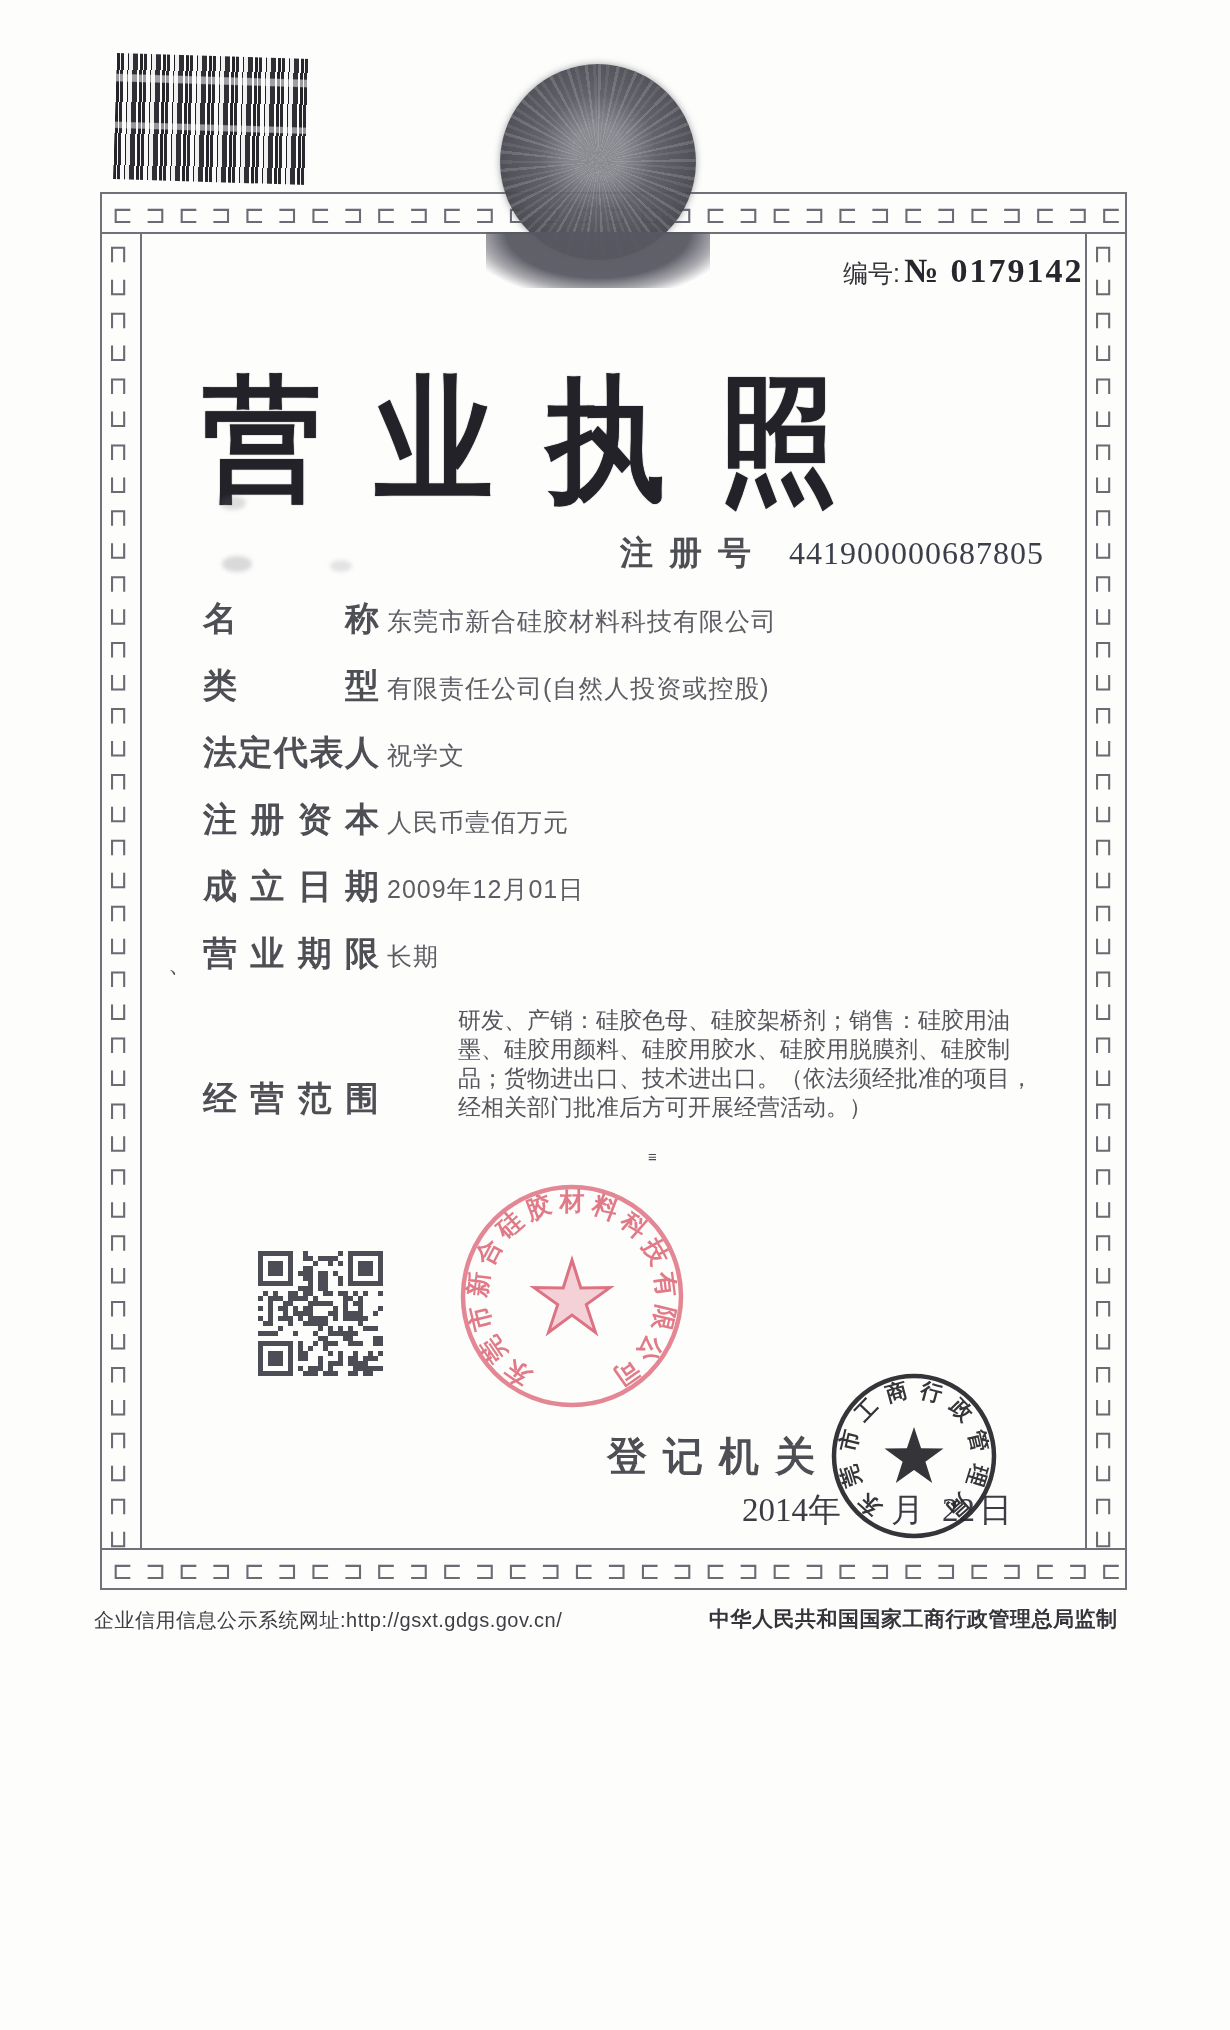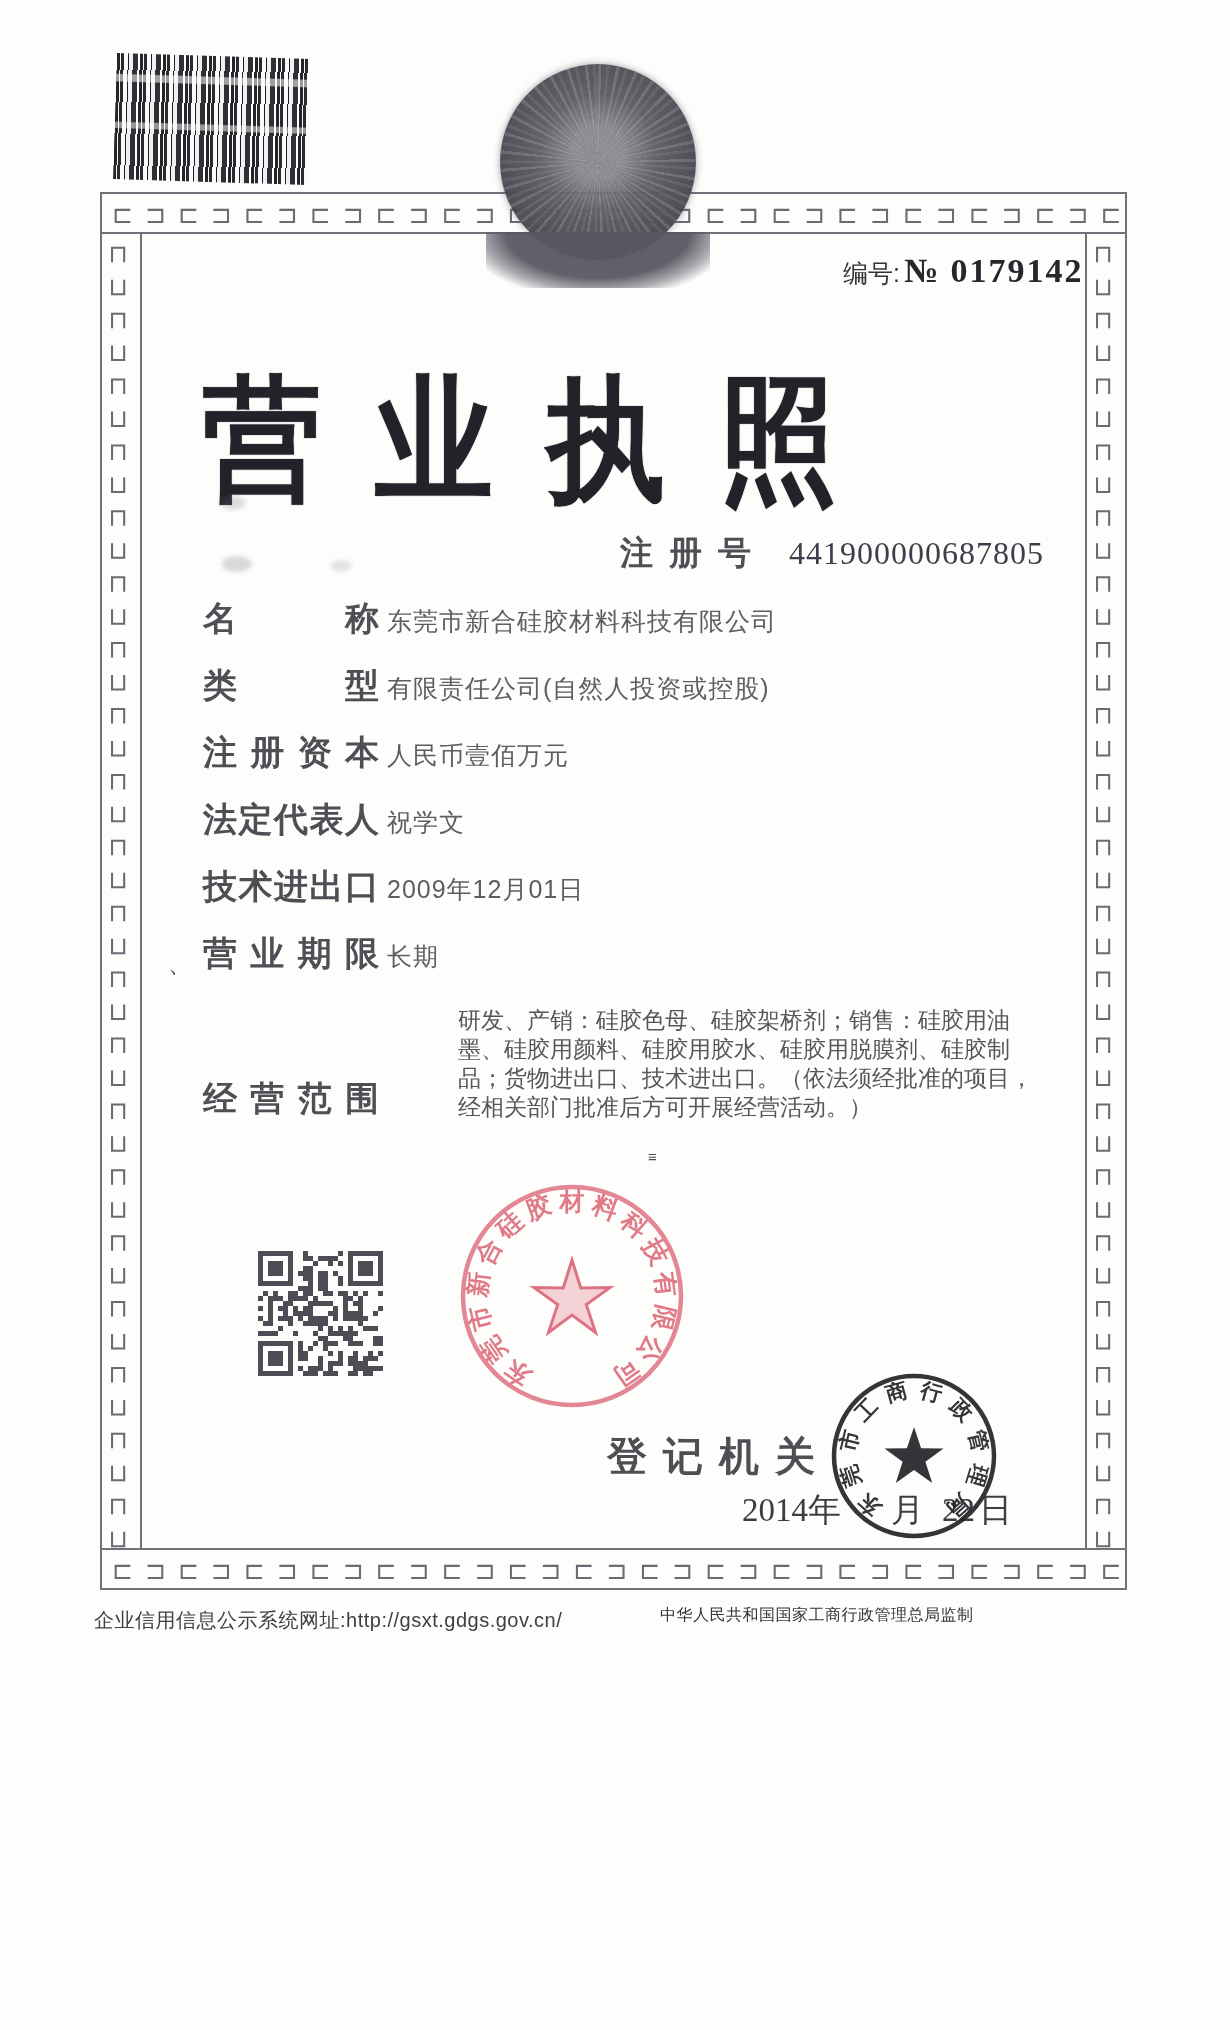--- a/index.html
+++ b/index.html
@@ -125,22 +125,22 @@
   .dateline .num{ font-family:"Liberation Serif", serif; }
   .dl-year{ margin-right:0; } .dl-yu{ margin-right:50px; }
   .dl-mu{ margin-right:18px; } .dl-day{ margin-right:4px; }
 
   
   .footer-left{
     position:absolute; left:94px; top:1607px; z-index:2;
     font-size:20px; color:#3e3e45; letter-spacing:.5px;
   }
   .footer-right{
-    position:absolute; left:660px; top:1605px; z-index:2;
-    font-size:16px; font-weight:400; color:#34343b; letter-spacing:.5px;
+    position:absolute; left:709px; top:1605px; z-index:2;
+    font-size:21px; font-weight:700; color:#34343b; letter-spacing:.5px;
   }
 
   
   .mark-comma{ position:absolute; left:168px; top:948px; font-size:24px; color:#55555c; z-index:2; }
   .mark-scope-end{ position:absolute; left:648px; top:1148px; font-size:15px; color:#4a4a52; z-index:2; letter-spacing:-1px; }
   .smudge{ position:absolute; border-radius:50%; filter:blur(2px); z-index:2; }
   .smudge-1{ left:220px; top:496px; width:26px; height:14px; background:rgba(110,110,120,.22); }
   .smudge-2{ left:222px; top:556px; width:30px; height:16px; background:rgba(110,110,120,.25); }
   .smudge-3{ left:330px; top:560px; width:22px; height:12px; background:rgba(110,110,120,.18); }
 </style>
@@ -177,29 +177,29 @@
   <div class="fields">
     <div class="frow">
       <div class="flabel">名称</div>
       <div class="fvalue">东莞市新合硅胶材料科技有限公司</div>
     </div>
     <div class="frow">
       <div class="flabel">类型</div>
       <div class="fvalue">有限责任公司(自然人投资或控股)</div>
     </div>
     <div class="frow">
+      <div class="flabel">法定代表人</div>
+      <div class="fvalue">祝学文</div>
+    </div>
+    <div class="frow">
       <div class="flabel">注册资本</div>
       <div class="fvalue">人民币壹佰万元</div>
     </div>
     <div class="frow">
-      <div class="flabel">法定代表人</div>
-      <div class="fvalue">祝学文</div>
-    </div>
-    <div class="frow">
-      <div class="flabel">技术进出口</div>
+      <div class="flabel">成立日期</div>
       <div class="fvalue">2009年12月01日</div>
     </div>
     <div class="frow">
       <div class="flabel">营业期限</div>
       <div class="fvalue">长期</div>
     </div>
     <div class="frow frow-scope">
       <div class="flabel">经营范围</div>
       <div class="fvalue scope">研发、产销：硅胶色母、硅胶架桥剂；销售：硅胶用油墨、硅胶用颜料、硅胶用胶水、硅胶用脱膜剂、硅胶制品；货物进出口、技术进出口。（依法须经批准的项目，经相关部门批准后方可开展经营活动。）</div>
     </div>

